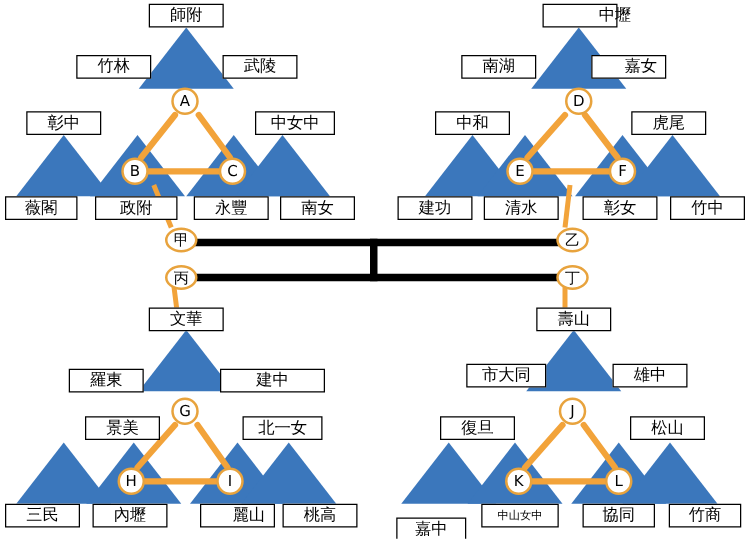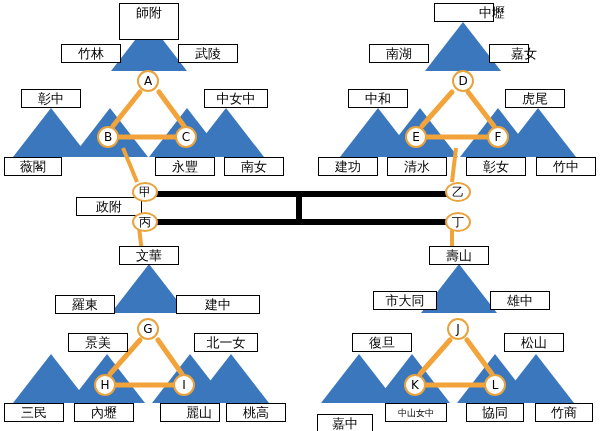--- a/index.html
+++ b/index.html
@@ -82,32 +82,32 @@
     </g>
 
     <g stroke="#000000" stroke-width="6" fill="none">
       <line x1="152" y1="194" x2="447" y2="194"></line>
       <line x1="152" y1="222" x2="447" y2="222"></line>
       <line x1="299" y1="191" x2="299" y2="225"></line>
     </g>
   </svg>
 
   <div id="boxes">
-      <div class="lbl" style="left: 119px; top: 3px; width: 60px; height: 37px; text-align: center;">師附</div>
+      <div class="lbl" style="left: 119px; top: 3px; width: 60px; height: 19px; text-align: center;">師附</div>
       <div class="lbl" style="left: 61px; top: 44px; width: 60px; height: 19px;">竹林</div>
       <div class="lbl" style="left: 178px; top: 44px; width: 60px; height: 19px;">武陵</div>
       <div class="lbl" style="left: 21px; top: 89px; width: 60px; height: 19px;">彰中</div>
       <div class="lbl" style="left: 204px; top: 89px; width: 64px; height: 19px;">中女中</div>
       <div class="lbl" style="left: 4px; top: 157px; width: 58px; height: 19px;">薇閣</div>
-      <div class="lbl" style="left: 76px; top: 157px; width: 66px; height: 19px; margin-top: 40px;">政附</div>
+      <div class="lbl" style="left: 76px; top: 157px; width: 66px; height: 19px;">政附</div>
       <div class="lbl" style="left: 155px; top: 157px; width: 60px; height: 19px;">永豐</div>
       <div class="lbl" style="left: 224px; top: 157px; width: 60px; height: 19px;">南女</div>
       <div class="lbl" style="left: 434px; top: 3px; width: 60px; height: 19px; padding-left: 44px;">中壢</div>
       <div class="lbl" style="left: 369px; top: 44px; width: 60px; height: 19px;">南湖</div>
-      <div class="lbl" style="left: 489px; top: 44px; width: 40px; height: 19px; padding-left: 21px;">嘉女</div>
+      <div class="lbl" style="left: 473px; top: 44px; width: 60px; height: 19px; padding-left: 21px;">嘉女</div>
       <div class="lbl" style="left: 348px; top: 89px; width: 60px; height: 19px;">中和</div>
       <div class="lbl" style="left: 505px; top: 89px; width: 60px; height: 19px;">虎尾</div>
       <div class="lbl" style="left: 318px; top: 157px; width: 60px; height: 19px;">建功</div>
       <div class="lbl" style="left: 387px; top: 157px; width: 60px; height: 19px;">清水</div>
       <div class="lbl" style="left: 466px; top: 157px; width: 60px; height: 19px;">彰女</div>
       <div class="lbl" style="left: 536px; top: 157px; width: 60px; height: 19px;">竹中</div>
       <div class="lbl" style="left: 119px; top: 246px; width: 60px; height: 19px;">文華</div>
       <div class="lbl" style="left: 55px; top: 295px; width: 60px; height: 19px;">羅東</div>
       <div class="lbl" style="left: 176px; top: 295px; width: 84px; height: 19px;">建中</div>
       <div class="lbl" style="left: 36px; top: 333px; width: 60px; height: 19px; margin-left: 32px;">景美</div>

